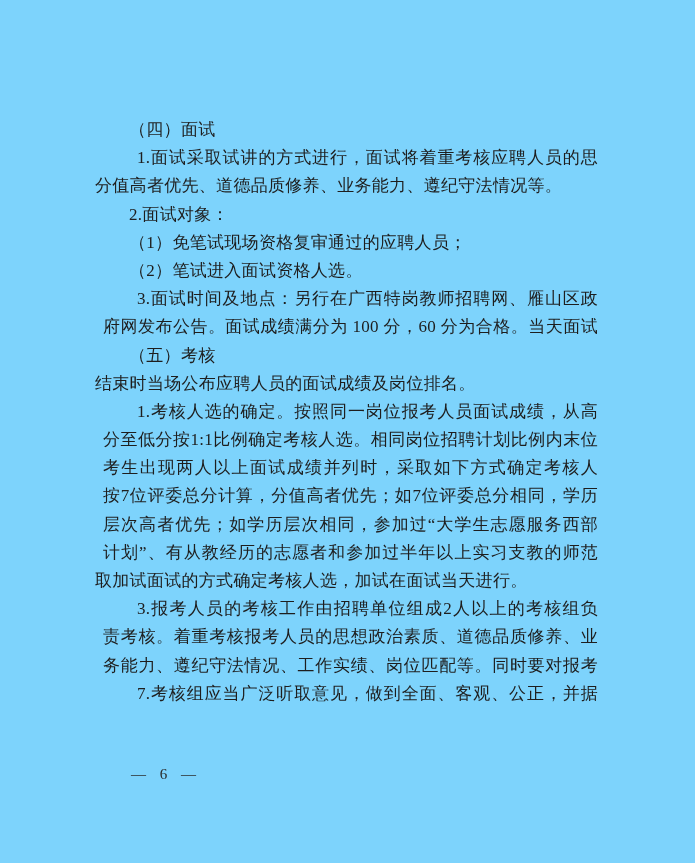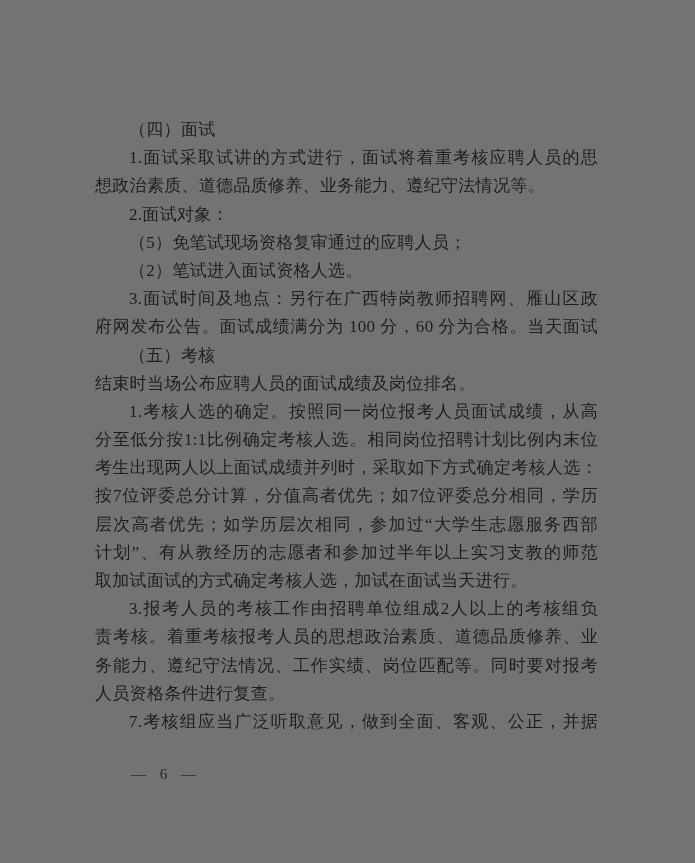--- a/index.html
+++ b/index.html
@@ -32,52 +32,52 @@
     height: 28.2px;
     overflow: hidden;
     letter-spacing: 0.3px;
   }
   .line.indent {
     text-indent: 2em;
   }
   .line.justify {
     text-align: justify;
     text-align-last: justify;
+    margin-left: 8px;
   }
   .page-number {
     position: absolute;
     left: 131px;
     top: 766px;
     font-size: 15px;
     letter-spacing: 5px;
     color: #2a2a2a;
   }
 </style>
 </head>
 <body style="background: rgb(253, 253, 252);">
 
-<div class="page" style="background: #737373; color: rgb(30, 30, 30);">
+<div class="page" style="background: #7dd3fc; color: rgb(30, 30, 30);">
   <div class="text-block">
       <div class="line indent">（四）面试</div>
       <div class="line indent justify">1.面试采取试讲的方式进行，面试将着重考核应聘人员的思</div>
-      <div class="line">想政治素质、道德品质修养、业务能力、遵纪守法情况等。</div>
+      <div class="line">分值高者优先、道德品质修养、业务能力、遵纪守法情况等。</div>
       <div class="line indent">2.面试对象：</div>
-      <div class="line indent">（5）免笔试现场资格复审通过的应聘人员；</div>
+      <div class="line indent">（1）免笔试现场资格复审通过的应聘人员；</div>
       <div class="line indent">（2）笔试进入面试资格人选。</div>
       <div class="line indent justify">3.面试时间及地点：另行在广西特岗教师招聘网、雁山区政</div>
       <div class="line justify">府网发布公告。面试成绩满分为 100 分，60 分为合格。当天面试</div>
       <div class="line indent">（五）考核</div>
       <div class="line">结束时当场公布应聘人员的面试成绩及岗位排名。</div>
       <div class="line indent justify">1.考核人选的确定。按照同一岗位报考人员面试成绩，从高</div>
       <div class="line justify">分至低分按1:1比例确定考核人选。相同岗位招聘计划比例内末位</div>
       <div class="line justify">考生出现两人以上面试成绩并列时，采取如下方式确定考核人选：</div>
       <div class="line justify">按7位评委总分计算，分值高者优先；如7位评委总分相同，学历</div>
       <div class="line justify">层次高者优先；如学历层次相同，参加过“大学生志愿服务西部</div>
       <div class="line justify">计划”、有从教经历的志愿者和参加过半年以上实习支教的师范</div>
       <div class="line">取加试面试的方式确定考核人选，加试在面试当天进行。</div>
       <div class="line indent justify">3.报考人员的考核工作由招聘单位组成2人以上的考核组负</div>
       <div class="line justify">责考核。着重考核报考人员的思想政治素质、道德品质修养、业</div>
       <div class="line justify">务能力、遵纪守法情况、工作实绩、岗位匹配等。同时要对报考</div>
-      <div class="line">人员资格条件进行复查。</div>
       <div class="line indent justify">7.考核组应当广泛听取意见，做到全面、客观、公正，并据</div>
     </div>
   <div class="page-number">— 6 —</div>
 </div>
 
 </body></html>

